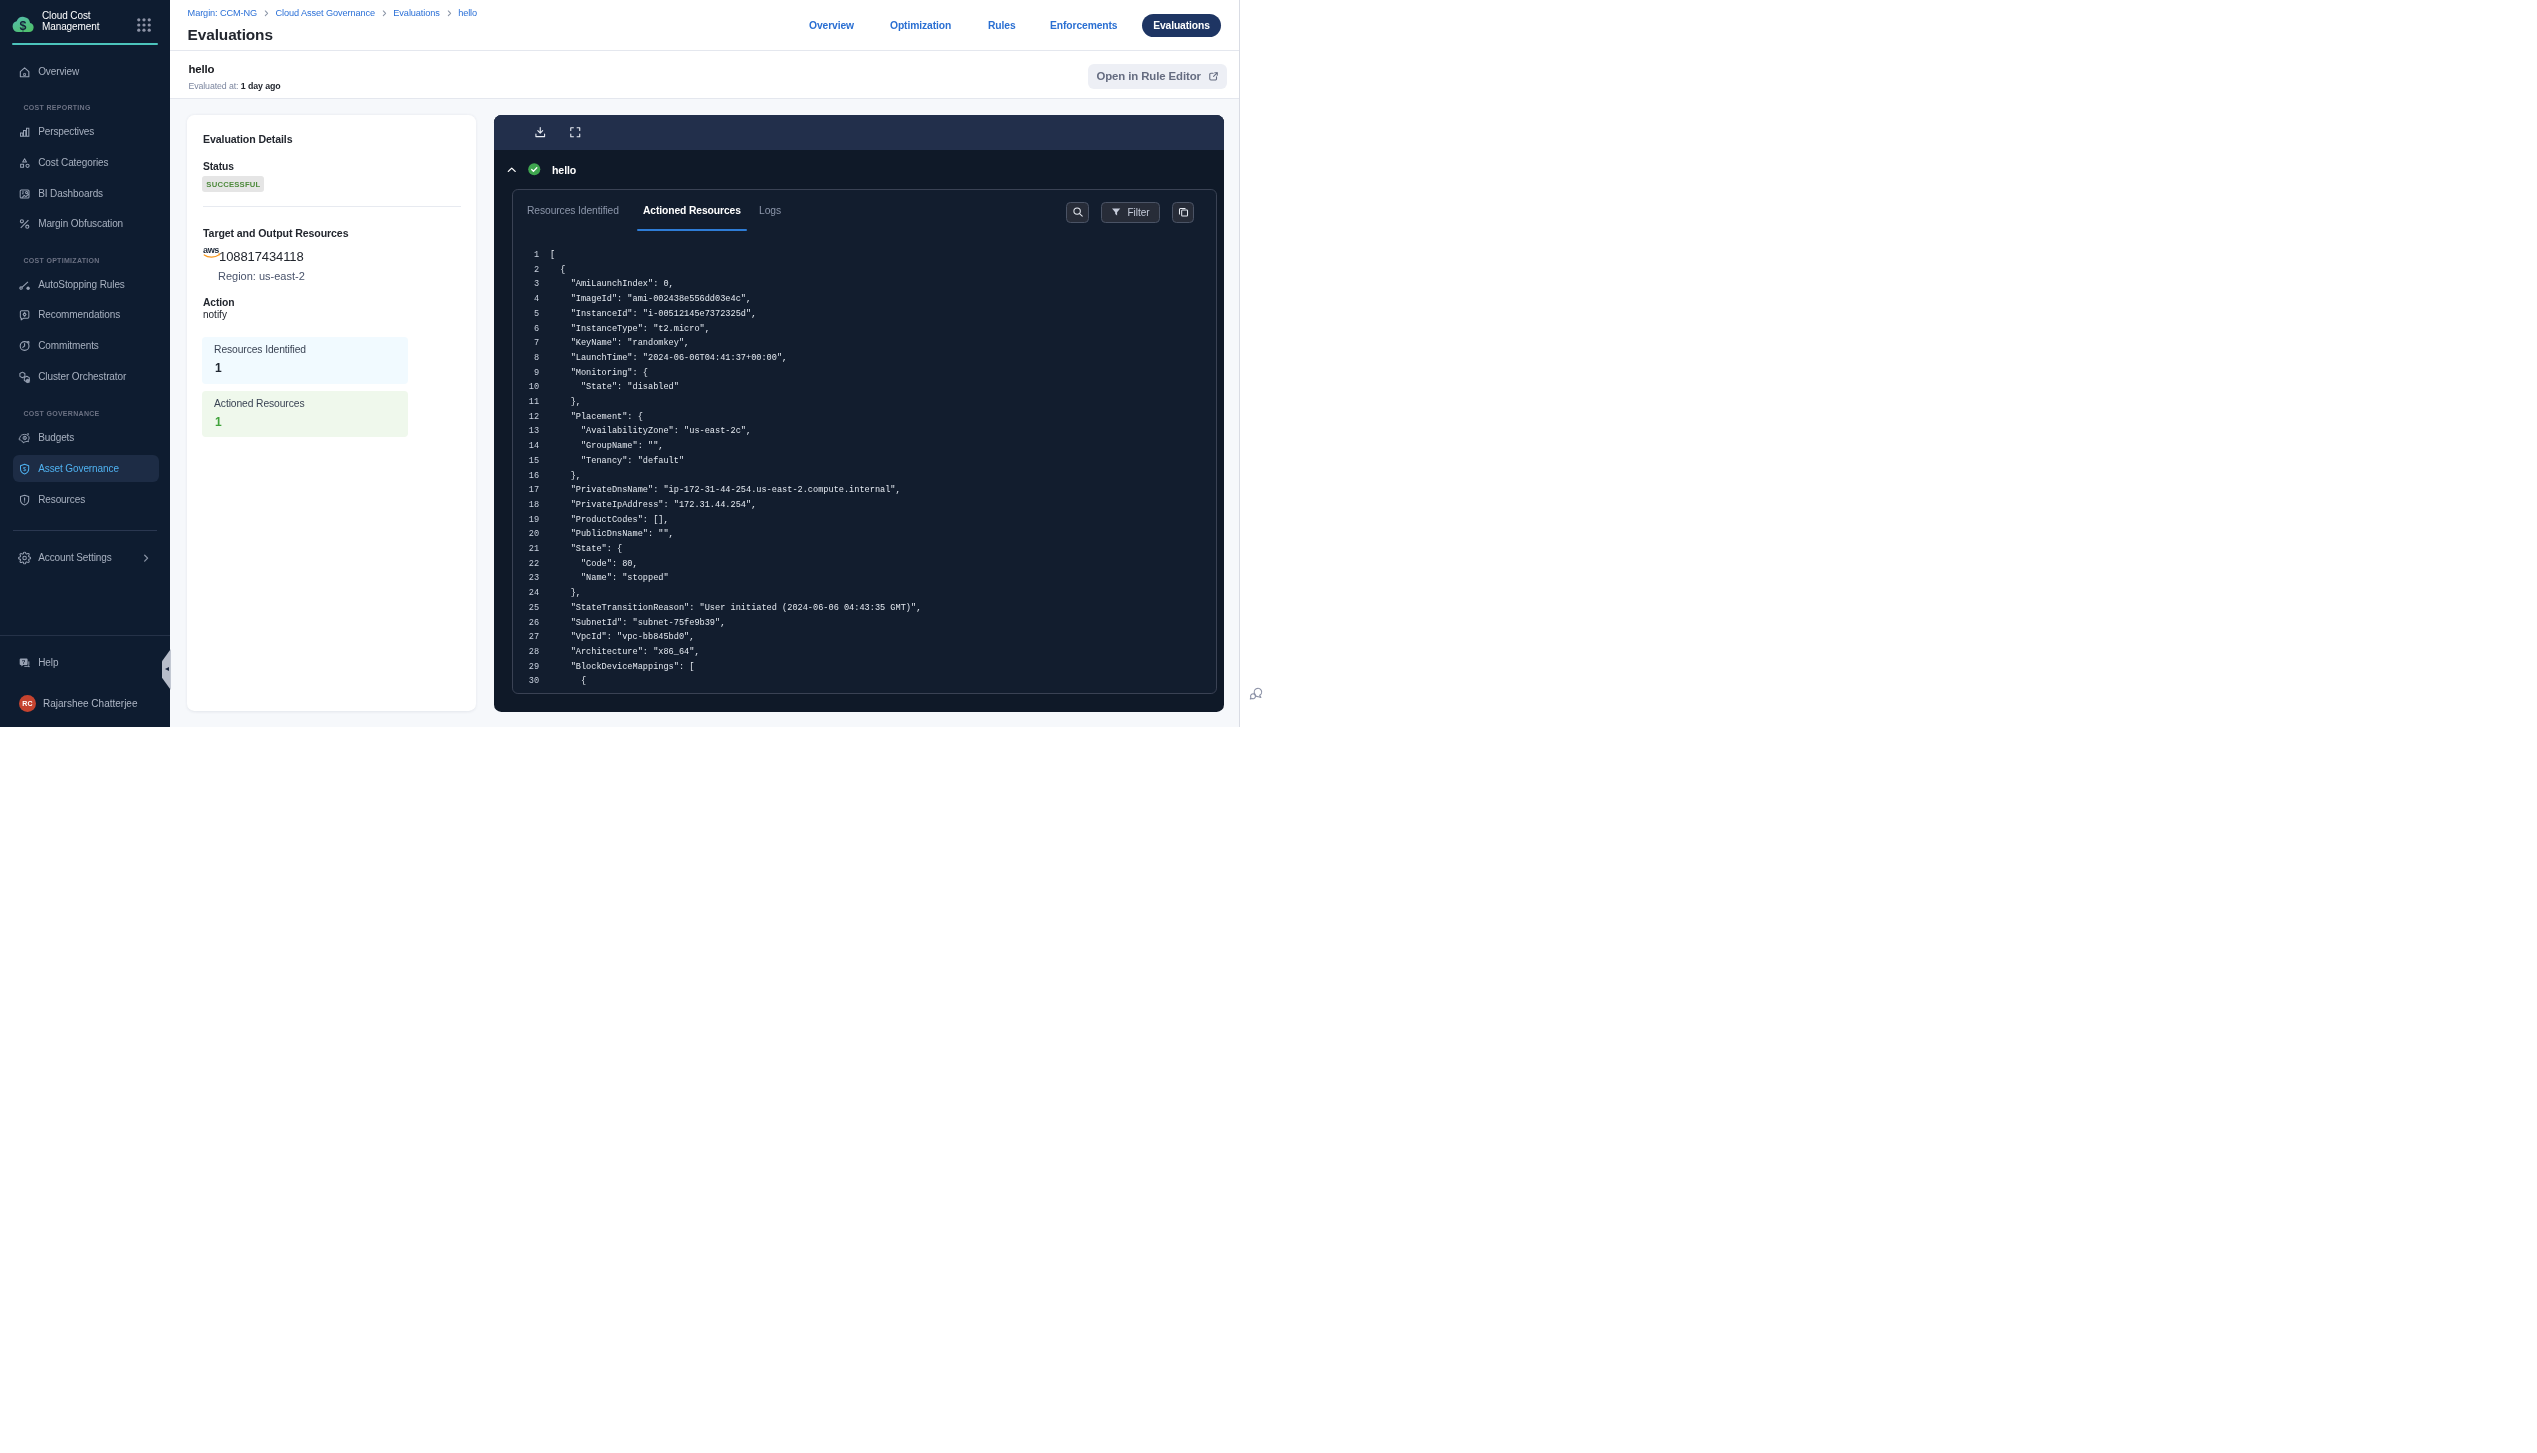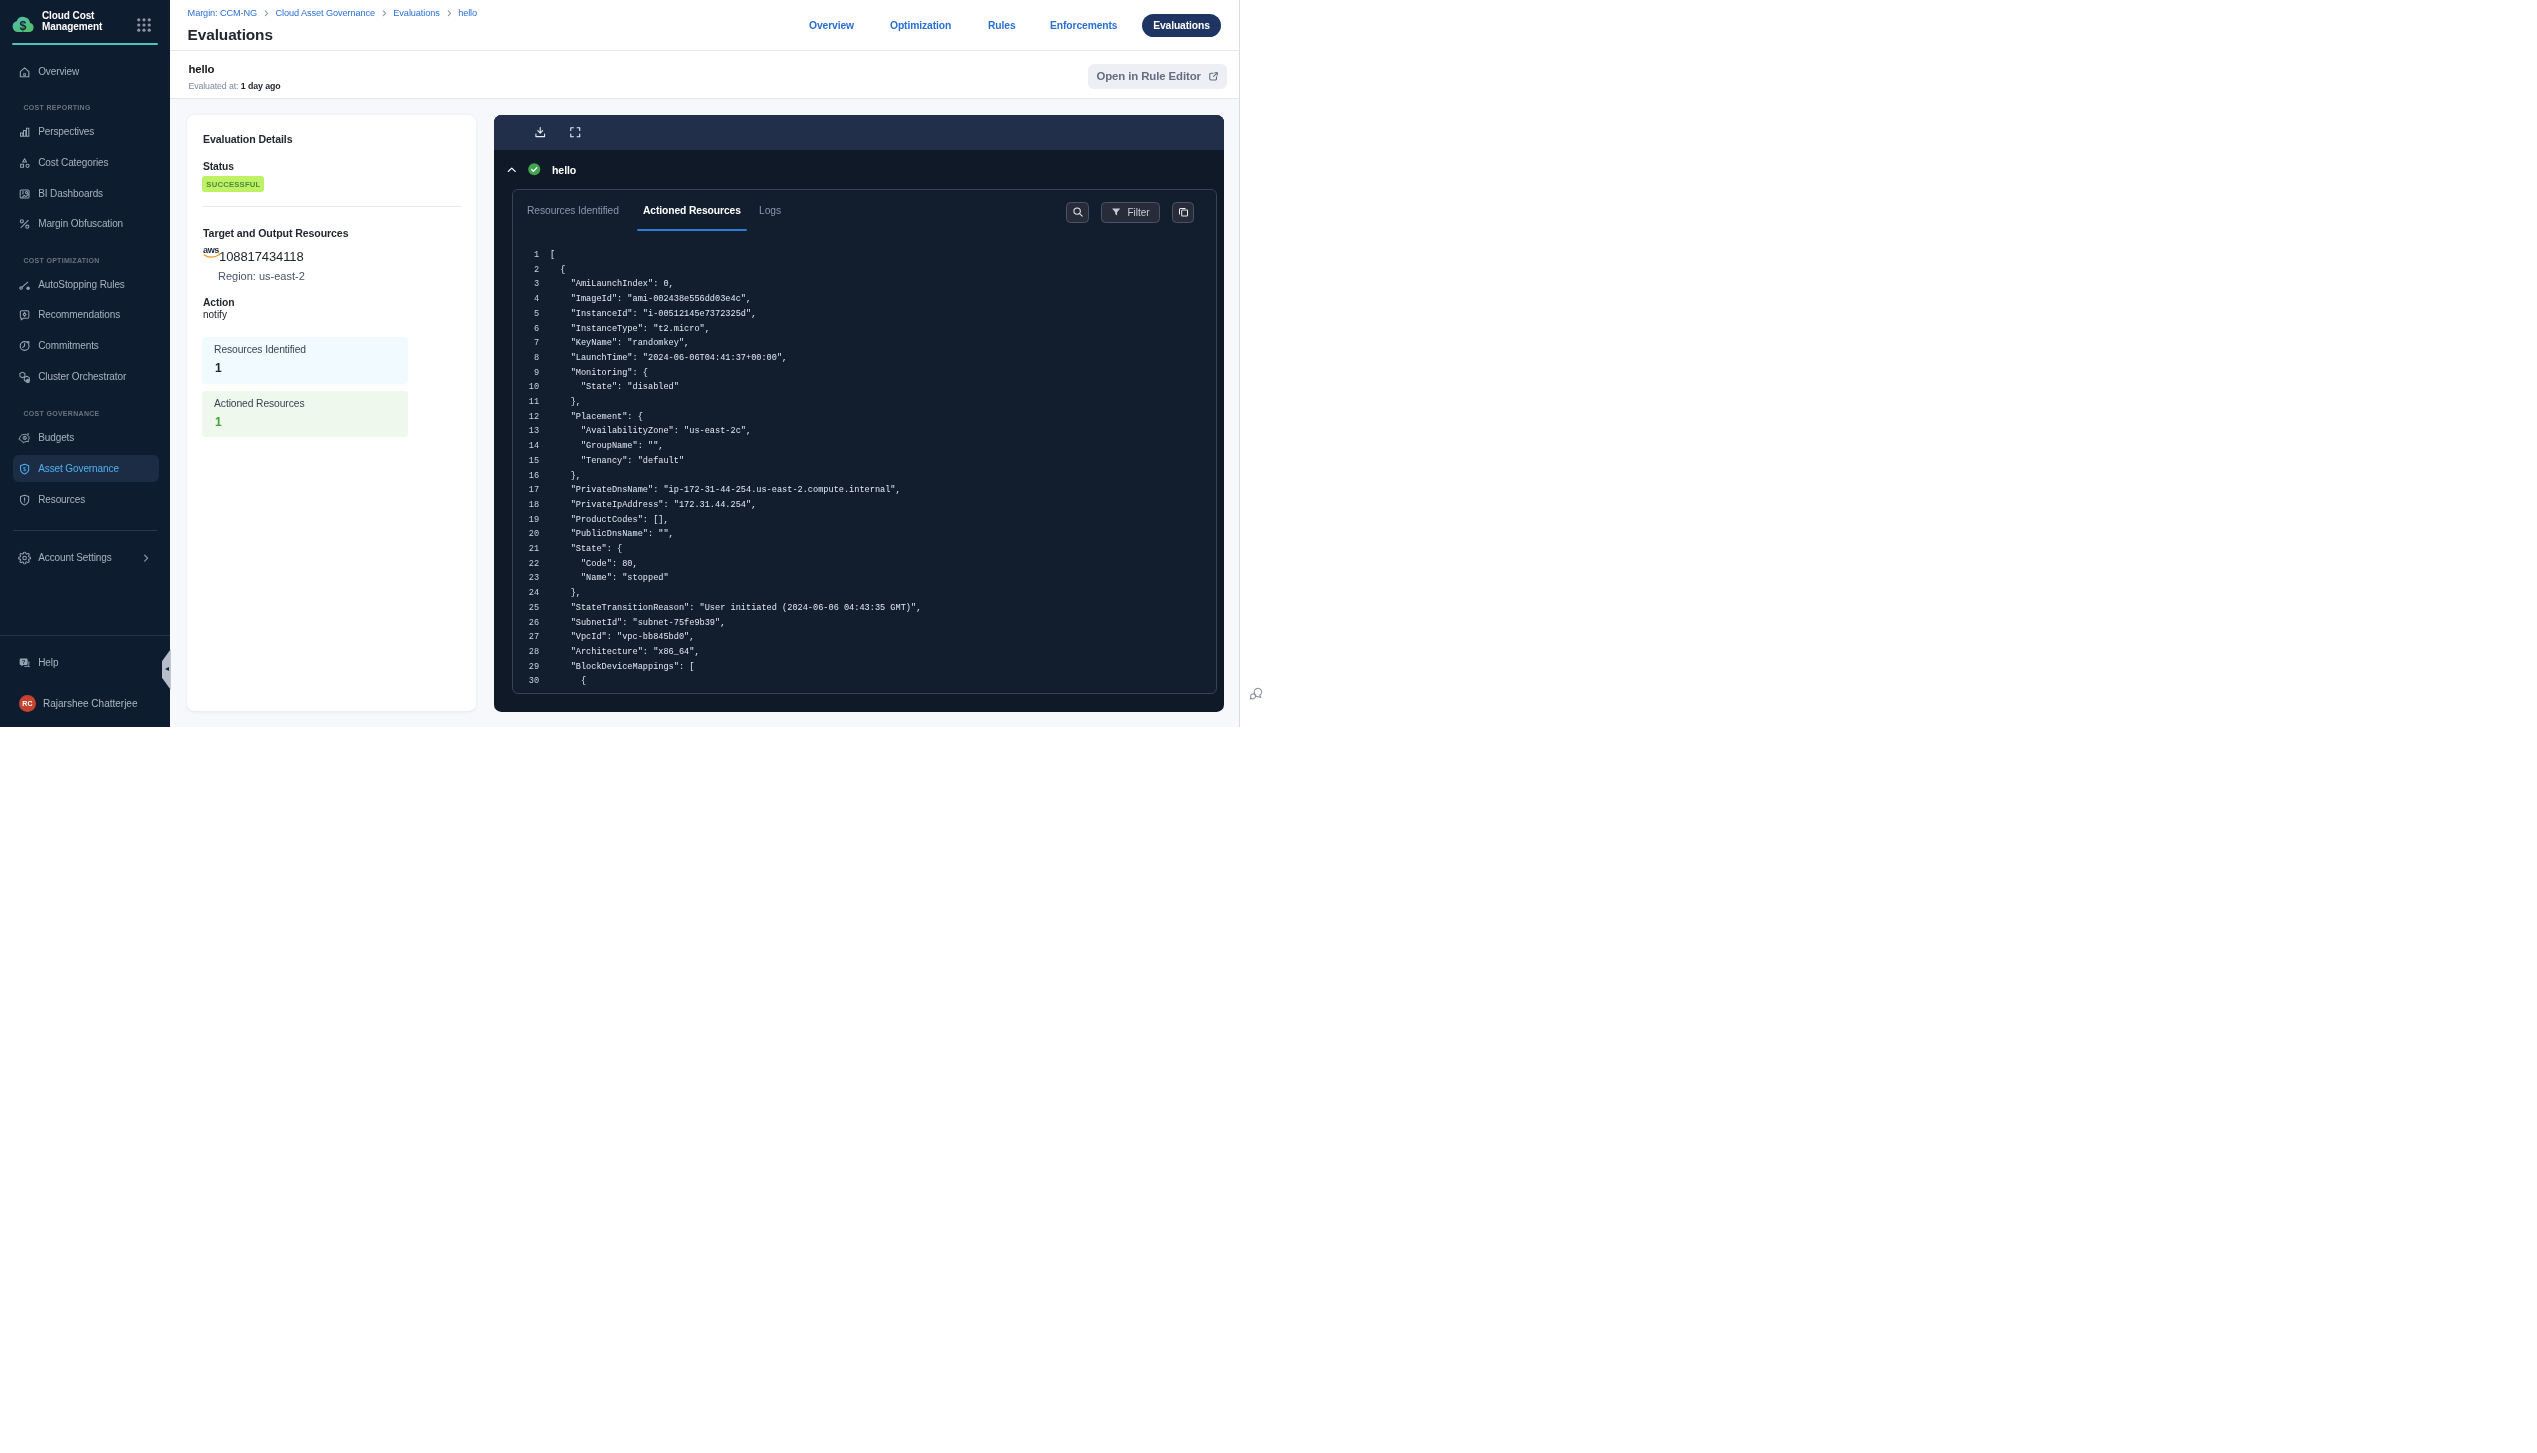--- a/index.html
+++ b/index.html
@@ -1,21 +1,21 @@
 <!DOCTYPE html>
 <html style="font-size:11.7px"><head>
 <meta charset="utf-8">
 <style>
 *{box-sizing:border-box;margin:0;padding:0}
 html,body{width:1269px;height:727px;overflow:hidden}
 body{position:relative;font-family:"Liberation Sans",sans-serif;background:#fff;-webkit-font-smoothing:antialiased}
 
 #sidebar{position:absolute;left:0;top:0;width:170px;height:727px;background:#0E1C30;z-index:5}
 #logo{position:absolute;left:11.7px;top:14px;width:22px;height:20.6px}
-#logotxt{position:absolute;left:42px;top:9.5px;color:#fff;font-size:10px;font-weight:700;line-height:11.7px;letter-spacing:-0.1px}
+#logotxt{position:absolute;left:42px;top:9.5px;color:#fff;font-size:10px;font-weight:400;line-height:11.7px;letter-spacing:-0.1px}
 #waffle{position:absolute;left:137px;top:18.4px}
 #tealline{position:absolute;left:11.7px;top:43px;width:146px;height:1.8px;background:#4CC4BC;border-radius:1.5px}
 .si{position:absolute;left:18.4px;display:flex;align-items:center;gap:6.6px;color:#A8B1C0;font-size:10px;letter-spacing:-0.1px;transform:translateY(-50%);white-space:nowrap}
 .si svg{flex:0 0 auto;color:#98A2B4}
 .slabel{position:absolute;left:23.5px;transform:translateY(-50%);color:#6B7183;font-size:7px;font-weight:700;letter-spacing:0.3px;white-space:nowrap}
 #activebg{position:absolute;left:12.5px;top:455px;width:146px;height:27px;background:#1D2C45;border-radius:5.9px}
 .si.active{color:#4FB2F1;font-weight:400}
 .si.active svg{color:#4FB2F1}
 .sdiv1{position:absolute;left:12.5px;top:530px;width:144px;height:0.7px;background:#2A3750}
 .sdiv2{position:absolute;left:0;top:635px;width:170px;height:0.7px;background:#253248}
@@ -33,21 +33,21 @@
 #pill{position:absolute;left:972px;top:14px;width:79px;height:23px;border-radius:11.7px;background:#1E3563;color:#fff;font-size:10.3px;font-weight:700;display:flex;align-items:center;justify-content:center;letter-spacing:-0.1px}
 
 #sub{position:absolute;left:0;top:51px;width:1069px;height:48px;background:#fff;border-bottom:0.7px solid #E4E7EE}
 #sh-name{position:absolute;left:18.4px;top:12px;font-size:11.4px;font-weight:700;color:#16181D;letter-spacing:-0.1px}
 #sh-eval{position:absolute;left:18.4px;top:30px;font-size:8.8px;color:#7D87A0;letter-spacing:-0.1px}
 #sh-eval b{color:#23272F;font-weight:700}
 #openbtn{position:absolute;left:918px;top:12.5px;width:139px;height:25px;background:#EDEFF5;border-radius:5.9px;color:#656C80;font-size:11.4px;font-weight:700;display:flex;align-items:center;justify-content:center;gap:6.6px;letter-spacing:-0.1px}
 
 #card{position:absolute;left:17px;top:115px;width:289px;height:596px;background:#fff;border-radius:7.3px;box-shadow:0 0.7px 2.9px rgba(40,50,90,.09)}
 .cl{position:absolute;left:16px;font-weight:700;color:#23272F;font-size:10.3px;letter-spacing:-0.1px}
-#badge{position:absolute;left:15.4px;top:61px;width:62px;height:16px;background:#bef264;border-radius:2.9px;color:#4E8A3C;font-size:7.7px;font-weight:700;letter-spacing:0.2px;display:flex;align-items:center;justify-content:center}
+#badge{position:absolute;left:15.4px;top:61px;width:62px;height:16px;background:#e5e5e5;border-radius:2.9px;color:#4E8A3C;font-size:7.7px;font-weight:700;letter-spacing:0.2px;display:flex;align-items:center;justify-content:center}
 #chr{position:absolute;left:16px;top:91px;width:258px;height:0.7px;background:#E7EAF0}
 #awslogo{position:absolute;left:16px;top:130px;width:19px;height:14.7px}
 #acctid{position:absolute;left:32px;top:134px;font-size:13px;color:#22262E;letter-spacing:-0.1px}
 #region{position:absolute;left:31px;top:155px;font-size:11px;color:#49536B}
 #notify{position:absolute;left:16px;top:194px;font-size:10px;color:#23272F}
 .statbox{position:absolute;left:15.4px;width:206px;border-radius:3.7px}
 .statbox .t{position:absolute;left:11.7px;top:7.3px;font-size:10.3px;color:#3A4354;letter-spacing:-0.1px}
 .statbox .n{position:absolute;left:12.5px;top:23.5px;font-size:12px;font-weight:700;color:#202731}
 
 #panel{position:absolute;left:324px;top:115px;width:730px;height:597px;border-radius:7.3px;background:#0F1928;overflow:hidden}

